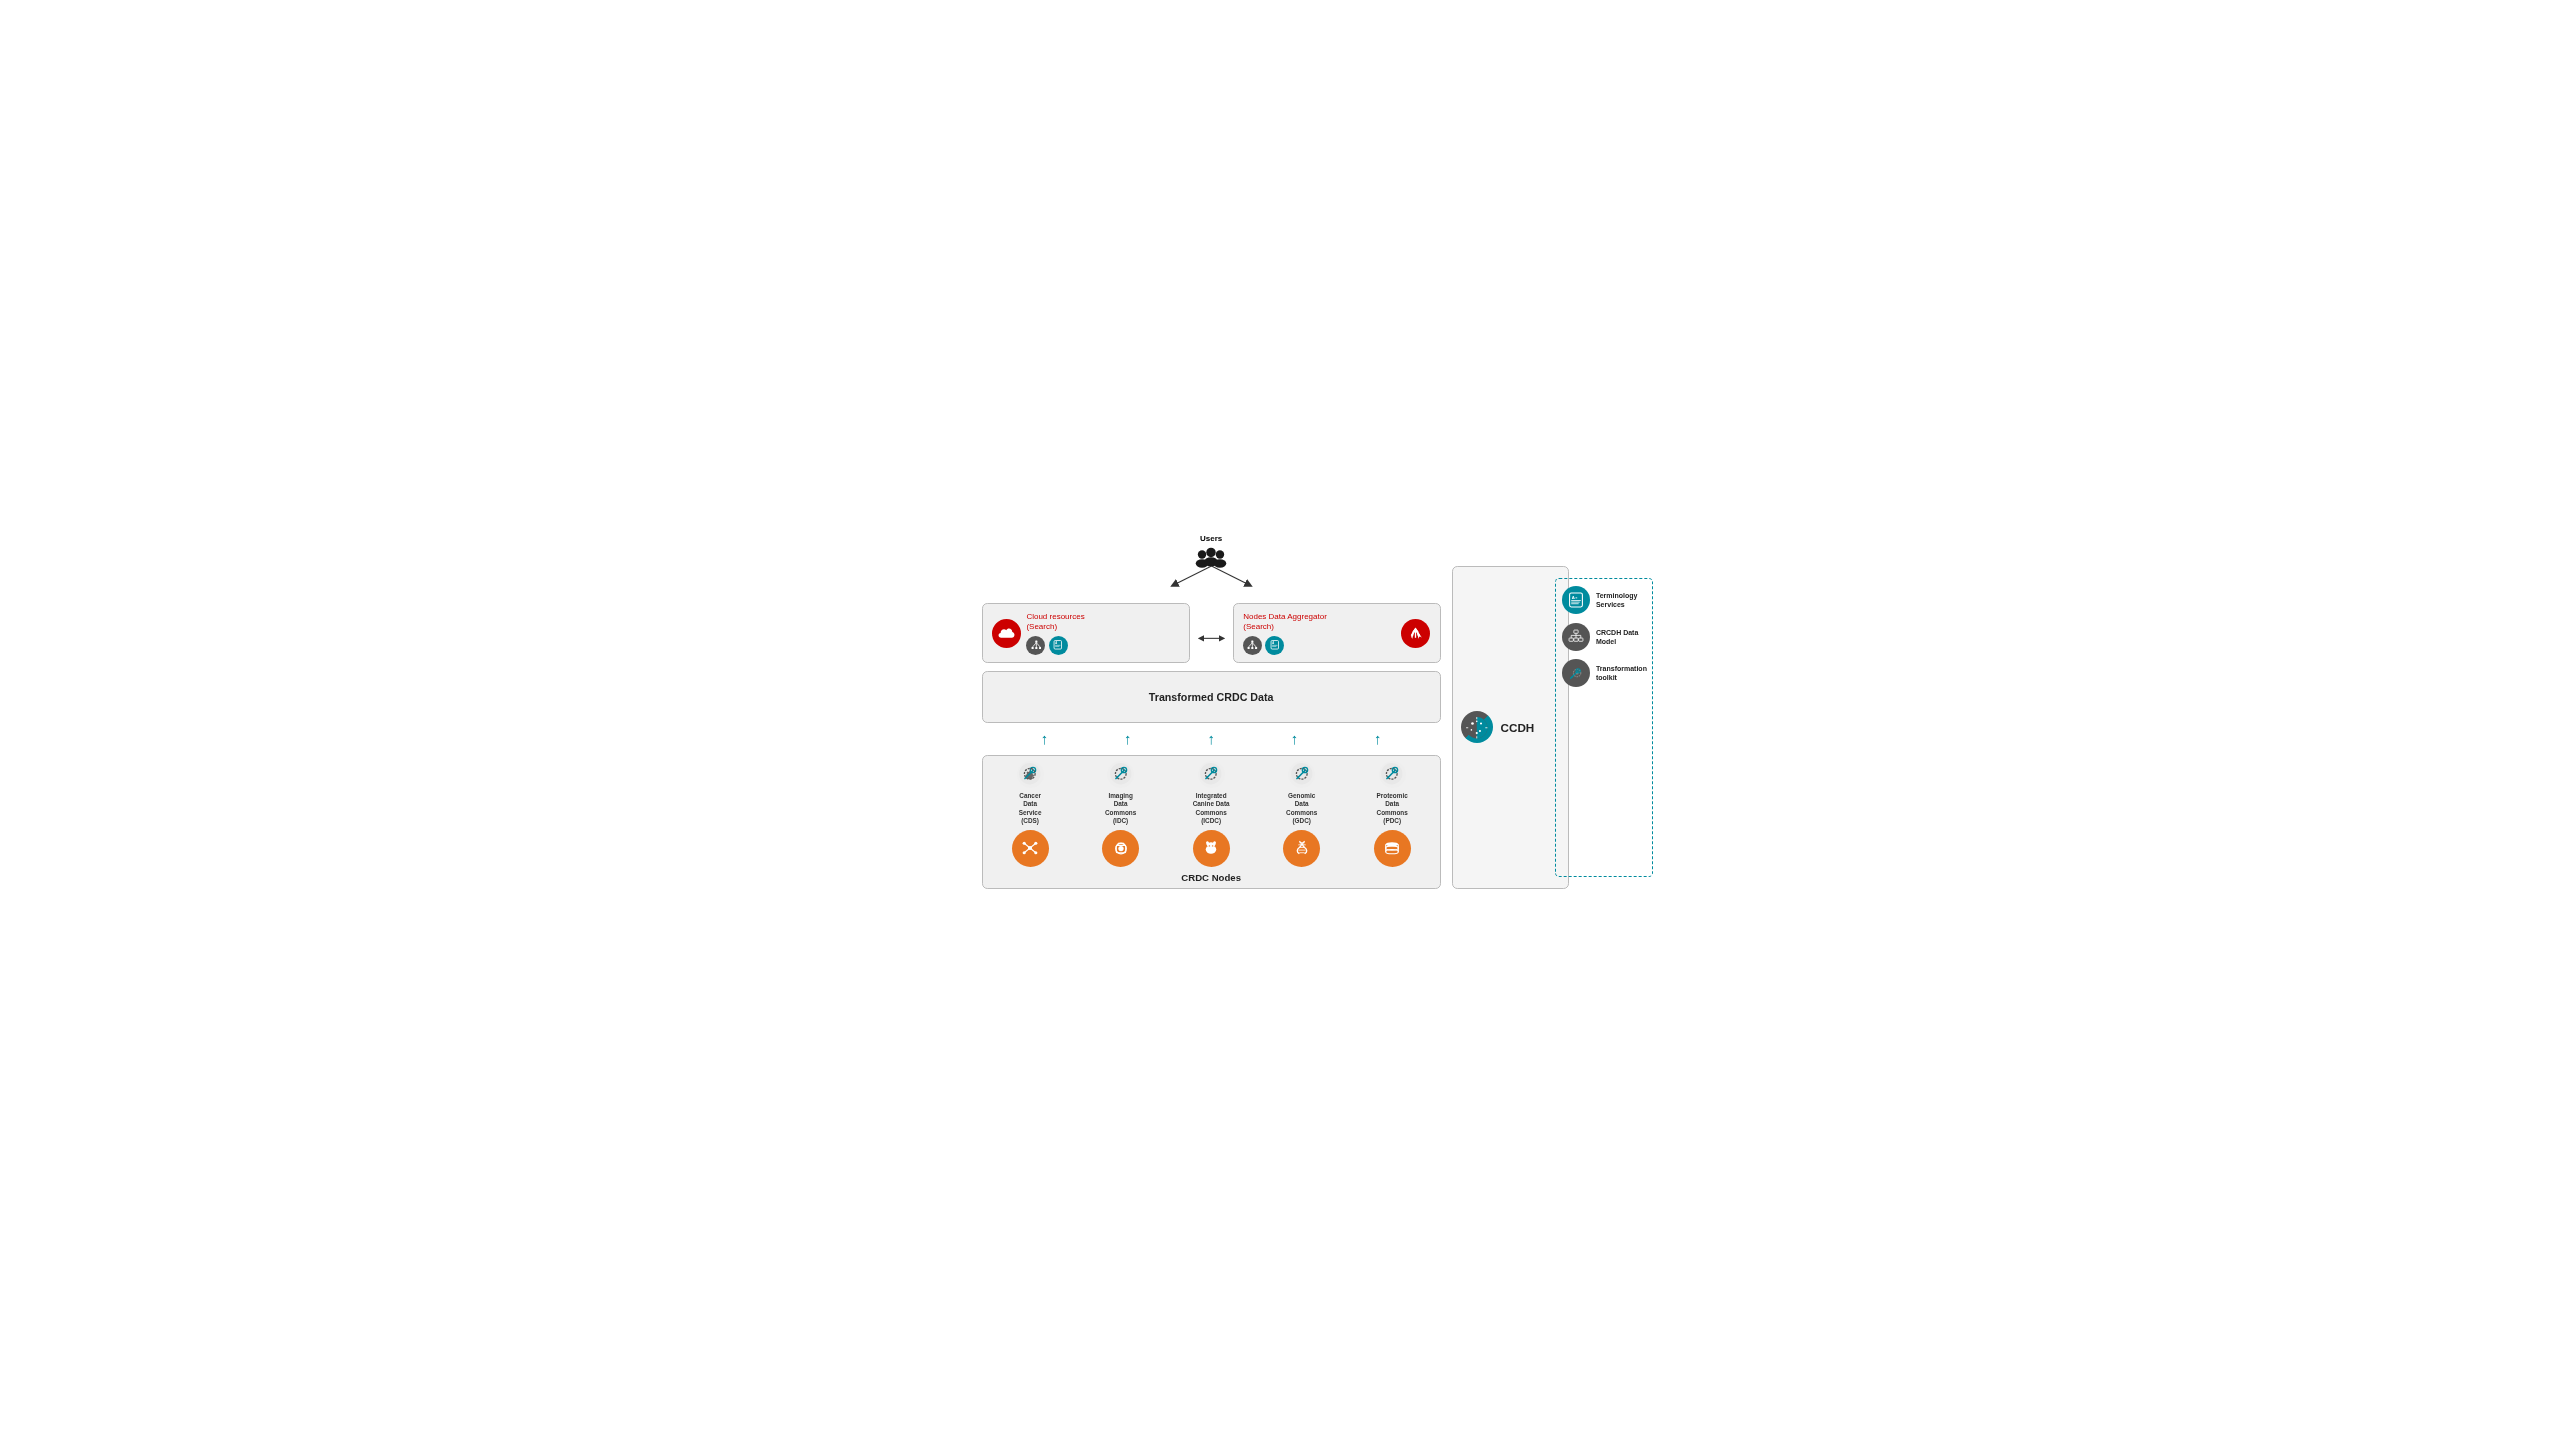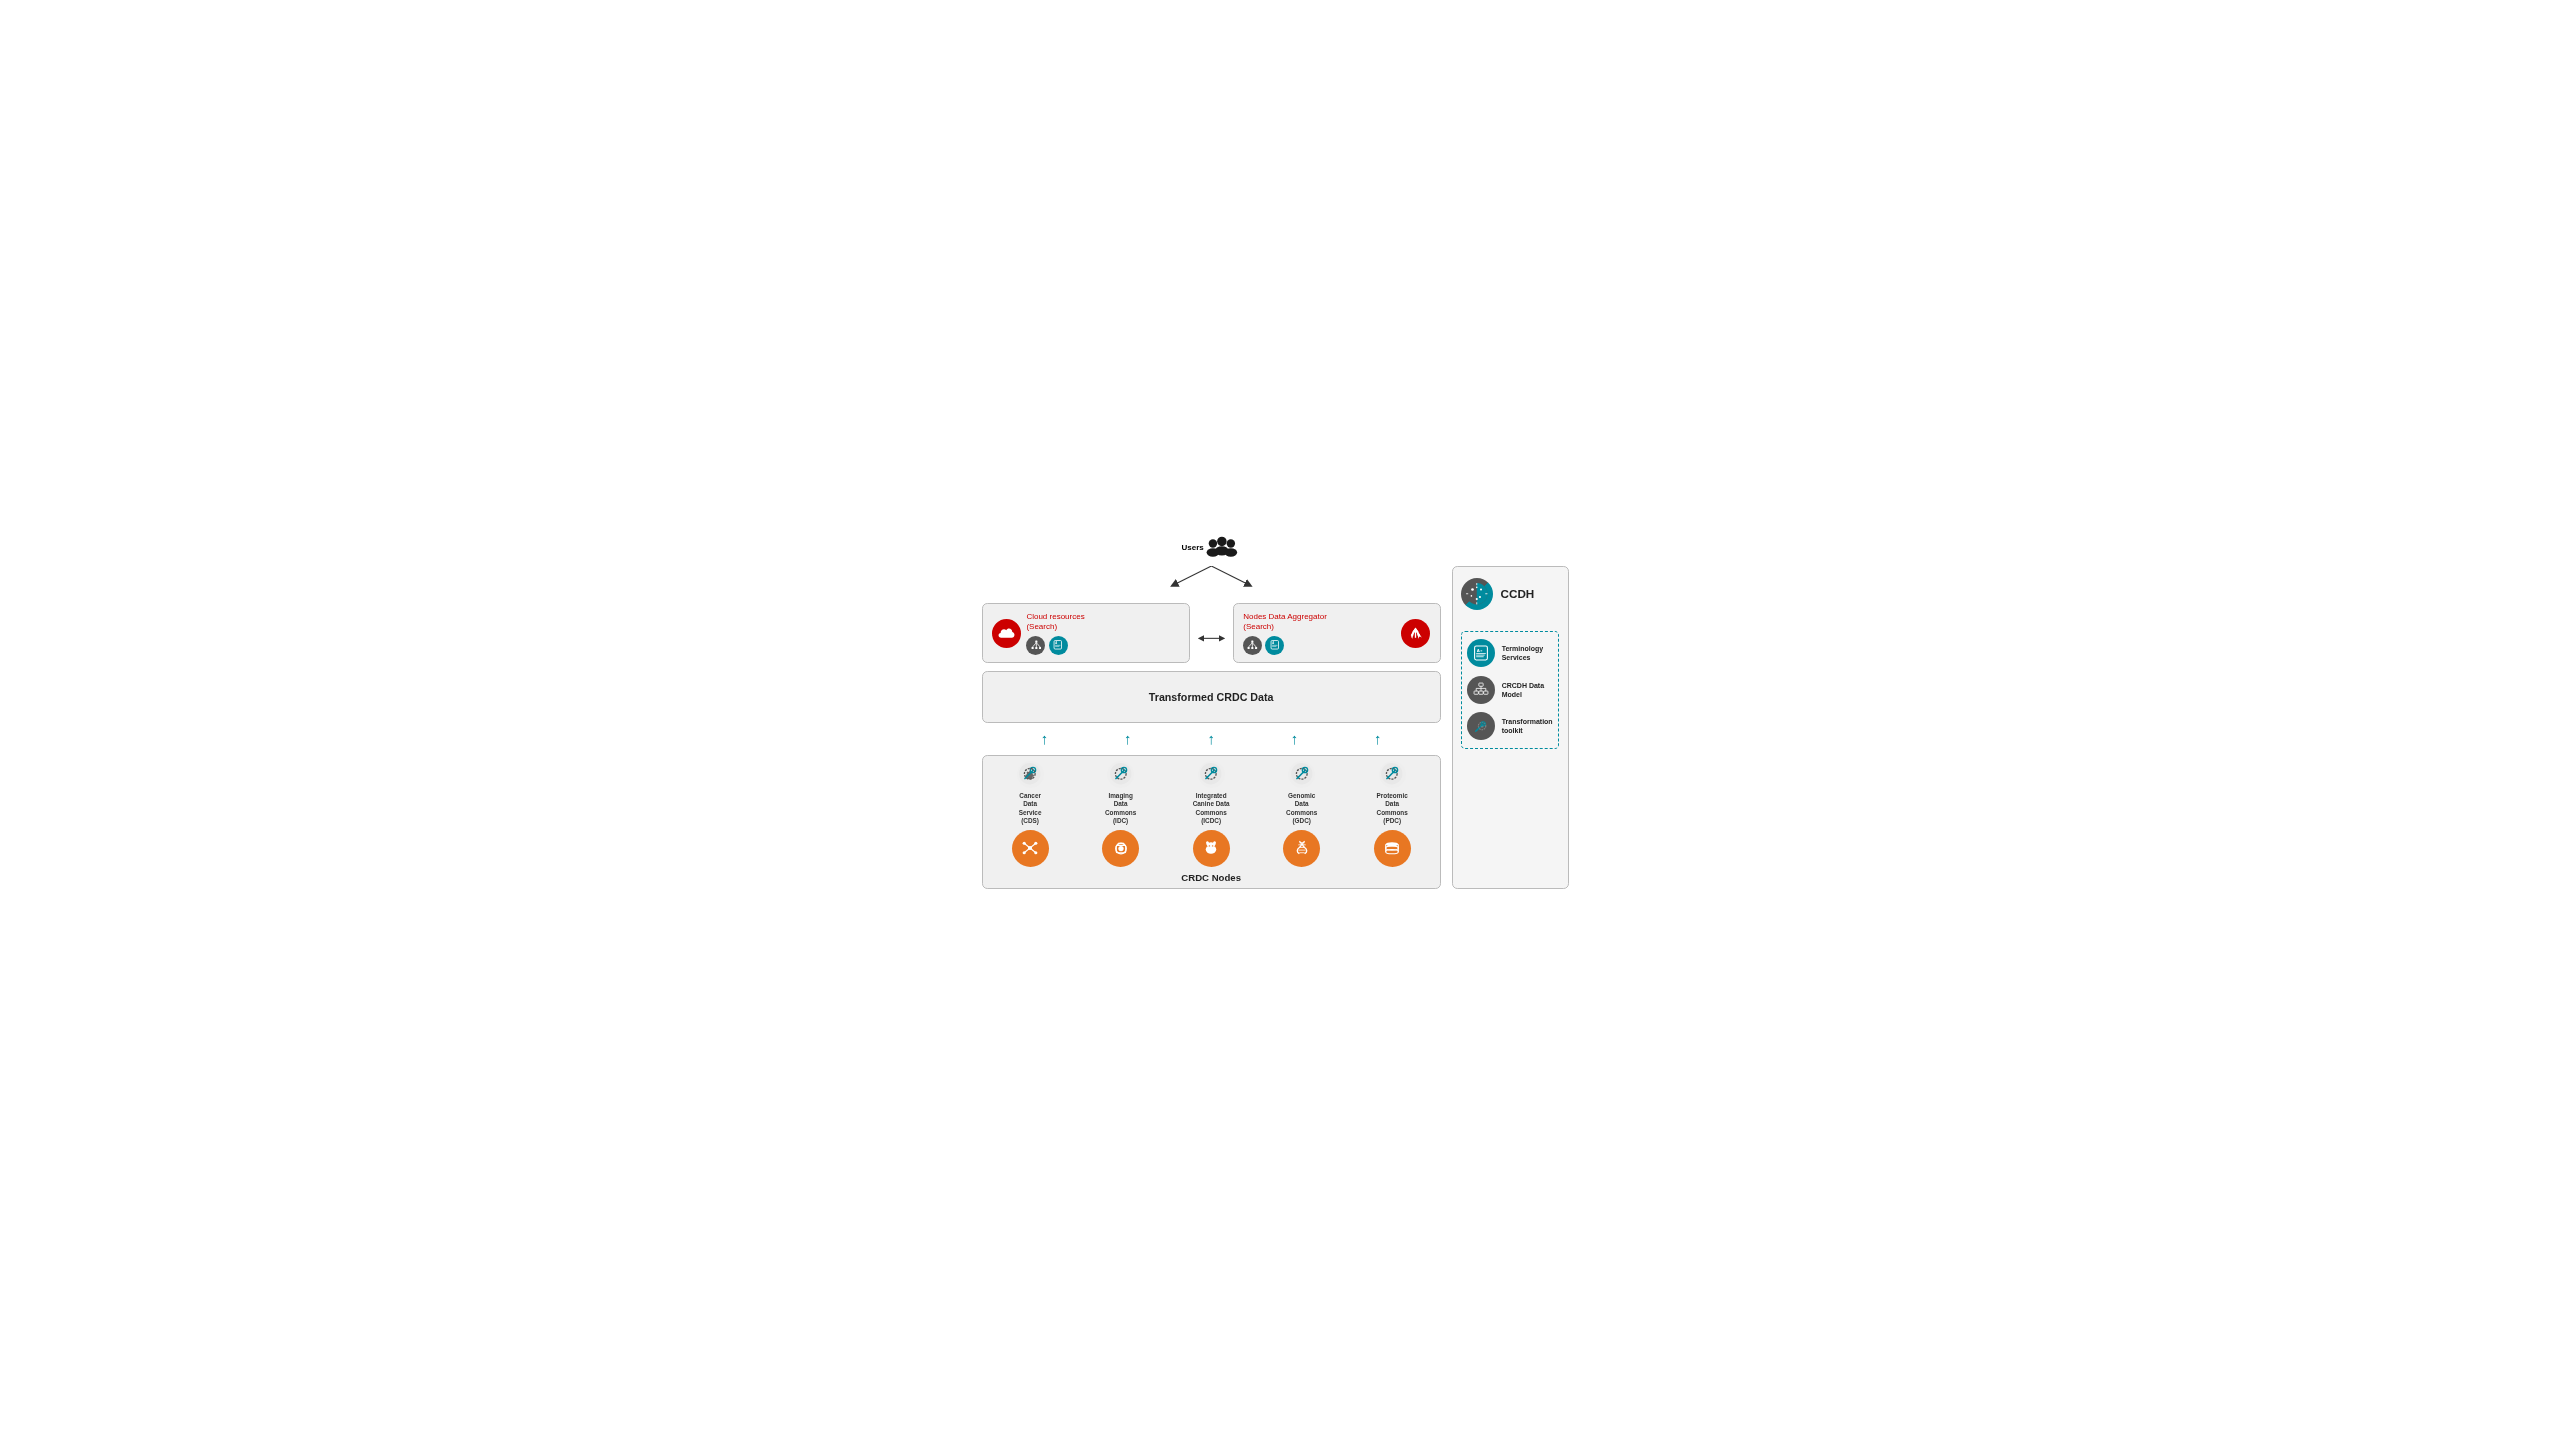--- a/index.html
+++ b/index.html
@@ -25,20 +25,21 @@
       display: flex;
       flex-direction: column;
       gap: 7.5px;
     }
     .users-block {
       position: absolute;
       left: 50%;
       transform: translateX(-50%);
       top: -32px;
       display: flex;
+      flex-direction: column;
       align-items: center;
       z-index: 10;
     }
     .users-label {
       font-size: 8px;
       font-weight: bold;
       margin-bottom: 2.1px;
     }
     .cloud-box, .aggregator-box {
       background: #f0f0f0;
@@ -158,21 +159,21 @@
       color: white;
     }
     
     .right-panel {
       width: 117px;
       background: #f5f5f5;
       border: 1.1px solid #bbb;
       border-radius: 5.3px;
       padding: 10.7px 8.5px;
       display: flex;
-      flex-direction: column;
+      flex-direction: row;
       gap: 21px;
     }
     .ccdh-header {
       display: flex;
       align-items: center;
       gap: 7.5px;
     }
     .ccdh-icon {
       width: 32px;
       height: 32px;

